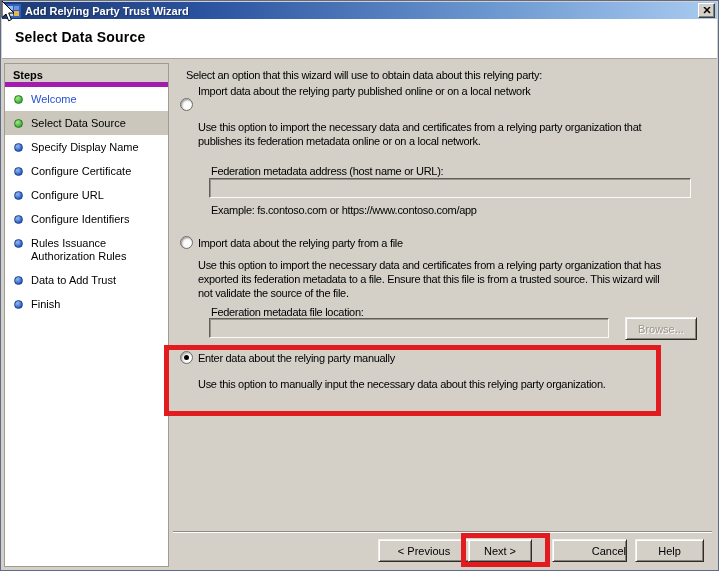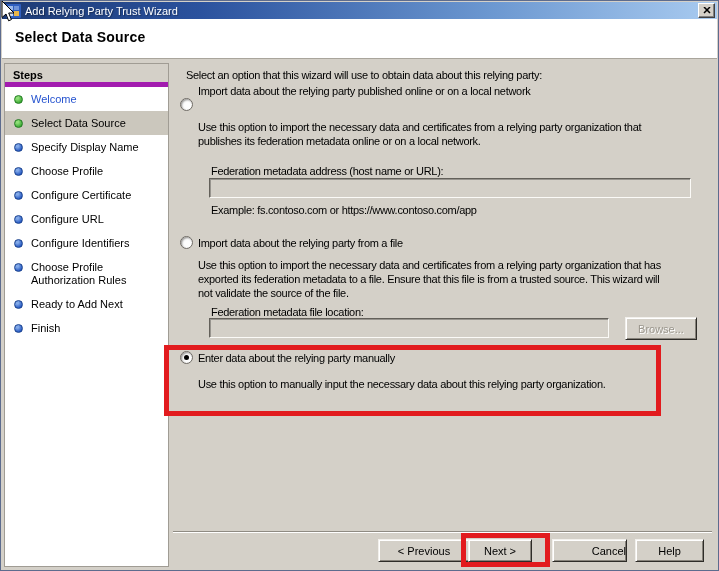--- a/index.html
+++ b/index.html
@@ -8,21 +8,21 @@
     position: relative; width: 719px; height: 571px;
     background: #d4d0c8; border: 1px solid #5d6c8e; overflow: hidden;
   }
   
   .titlebar {
     position: absolute; left: 1px; top: 1px; right: 1px; height. : 17px; height: 17px;
     background: linear-gradient(to right, #1d3a74, #2b529e 28%, #6b97d0 68%, #a9cbf0);
     display: flex; align-items: center; padding: 0 2px 0 3px;
   }
   .titlebar .win-ico { width: 15px; height: 14px; margin-left: 1px; }
-  .title-text { color: #fff; font-weight: normal; font-size: 11px; margin-left: 4px; flex: 1;
+  .title-text { color: #fff; font-weight: bold; font-size: 11px; margin-left: 4px; flex: 1;
     text-shadow: 1px 1px 1px rgba(0,0,0,.35); white-space: nowrap; }
   .close-btn {
     width: 17px; height: 15px; background: #d4d0c8; cursor: default;
     border: 1px solid; border-color: #ffffff #404040 #404040 #ffffff;
     box-shadow: inset -1px -1px 0 #808080;
     display: flex; align-items: center; justify-content: center;
   }
   
   .header {
     position: absolute; left: 1px; top: 18px; right: 1px; height: 40px;
@@ -95,41 +95,37 @@
     <div class="step-item current">
       <span class="dot done"></span>
       <span class="step-label">Select Data Source</span>
     </div>
     <div class="step-item">
       <span class="dot todo"></span>
       <span class="step-label">Specify Display Name</span>
     </div>
     <div class="step-item">
       <span class="dot todo"></span>
-      <span class="step-label">Choose Profile</span>
-    </div>
-    <div class="step-item">
-      <span class="dot todo"></span>
       <span class="step-label">Configure Certificate</span>
     </div>
     <div class="step-item">
       <span class="dot todo"></span>
       <span class="step-label">Configure URL</span>
     </div>
     <div class="step-item">
       <span class="dot todo"></span>
       <span class="step-label">Configure Identifiers</span>
     </div>
     <div class="step-item" style="width:160px">
       <span class="dot todo"></span>
-      <span class="step-label" style="white-space:normal">Choose Profile Authorization Rules</span>
+      <span class="step-label" style="white-space:normal">Rules Issuance Authorization Rules</span>
     </div>
     <div class="step-item">
       <span class="dot todo"></span>
-      <span class="step-label">Ready to Add Next</span>
+      <span class="step-label">Data to Add Trust</span>
     </div>
     <div class="step-item">
       <span class="dot todo"></span>
       <span class="step-label">Finish</span>
     </div>
   </div>
 
   <div class="t" style="left:185px; top:67px;">Select an option that this wizard will use to obtain data about this relying party:</div>
 
   <span class="radio" style="left:179px; top:97px;"></span>

